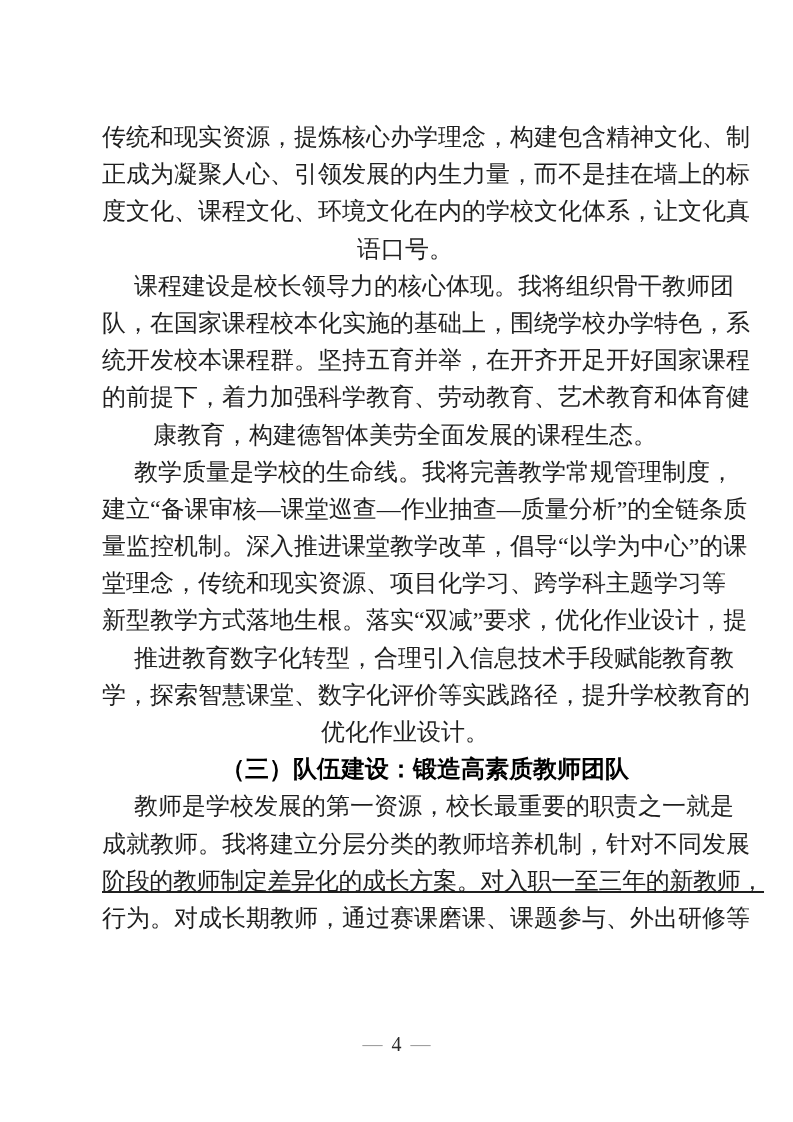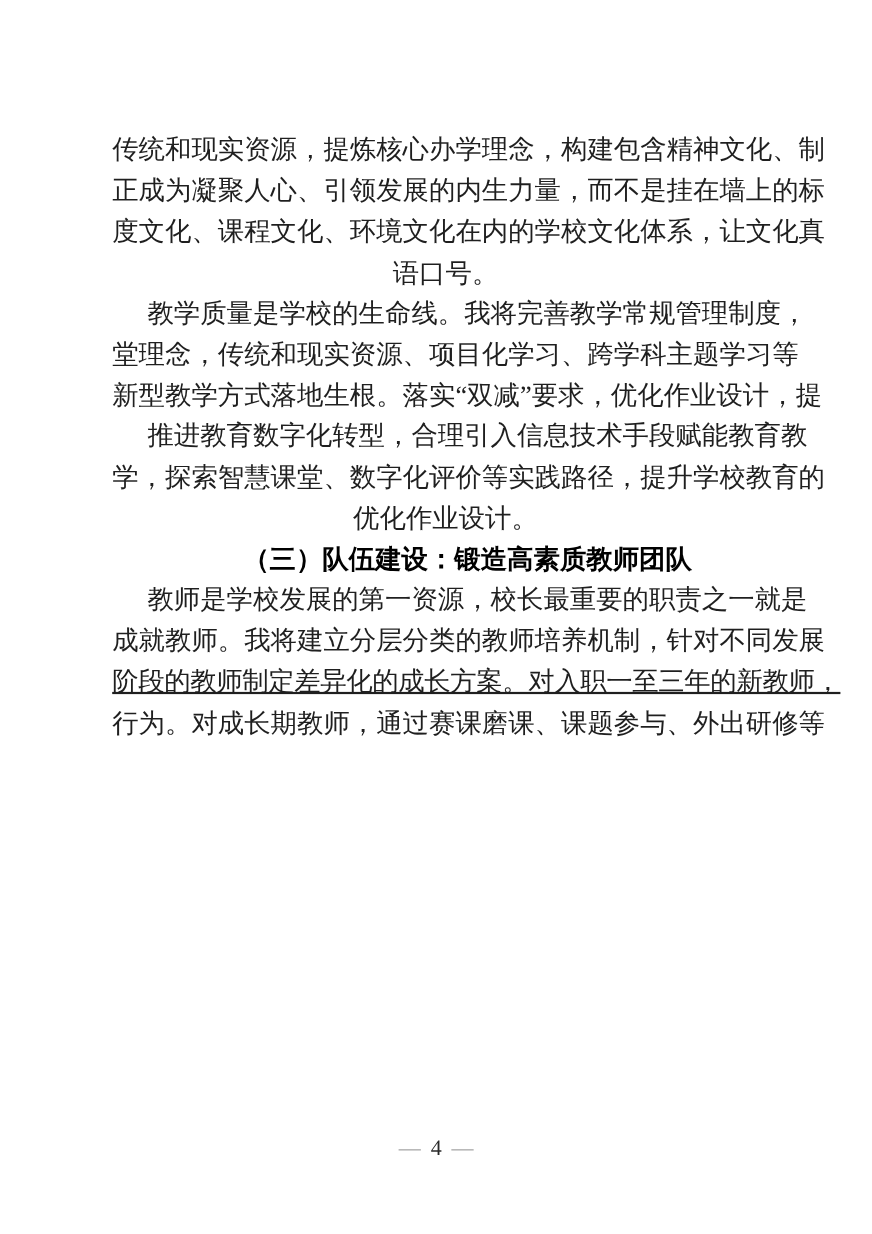--- a/index.html
+++ b/index.html
@@ -59,21 +59,30 @@
 <div class="page">
   <div class="content" style="color: rgb(31, 31, 31);">
 
   <div class="paragraph">
         <div class="line">传统和现实资源，提炼核心办学理念，构建包含精神文化、制</div>
         <div class="line">正成为凝聚人心、引领发展的内生力量，而不是挂在墙上的标</div>
         <div class="line">度文化、课程文化、环境文化在内的学校文化体系，让文化真</div>
         <div class="line">语口号。</div>
       </div>
       <div class="paragraph">
+        <div class="line indent">课程建设是校长领导力的核心体现。我将组织骨干教师团</div>
+        <div class="line">队，在国家课程校本化实施的基础上，围绕学校办学特色，系</div>
+        <div class="line">统开发校本课程群。坚持五育并举，在开齐开足开好国家课程</div>
+        <div class="line">的前提下，着力加强科学教育、劳动教育、艺术教育和体育健</div>
+        <div class="line">康教育，构建德智体美劳全面发展的课程生态。</div>
+      </div>
+      <div class="paragraph">
         <div class="line indent">教学质量是学校的生命线。我将完善教学常规管理制度，</div>
+        <div class="line">建立“备课审核—课堂巡查—作业抽查—质量分析”的全链条质</div>
+        <div class="line">量监控机制。深入推进课堂教学改革，倡导“以学为中心”的课</div>
         <div class="line">堂理念，传统和现实资源、项目化学习、跨学科主题学习等</div>
         <div class="line">新型教学方式落地生根。落实“双减”要求，优化作业设计，提</div>
       </div>
       <div class="paragraph">
         <div class="line indent">推进教育数字化转型，合理引入信息技术手段赋能教育教</div>
         <div class="line">学，探索智慧课堂、数字化评价等实践路径，提升学校教育的</div>
         <div class="line">优化作业设计。</div>
       </div>
       <div class="paragraph heading" style="color: rgb(0, 0, 0); font-family: Liberation Serif, serif;">
         <div class="line indent">（三）队伍建设：锻造高素质教师团队</div>

